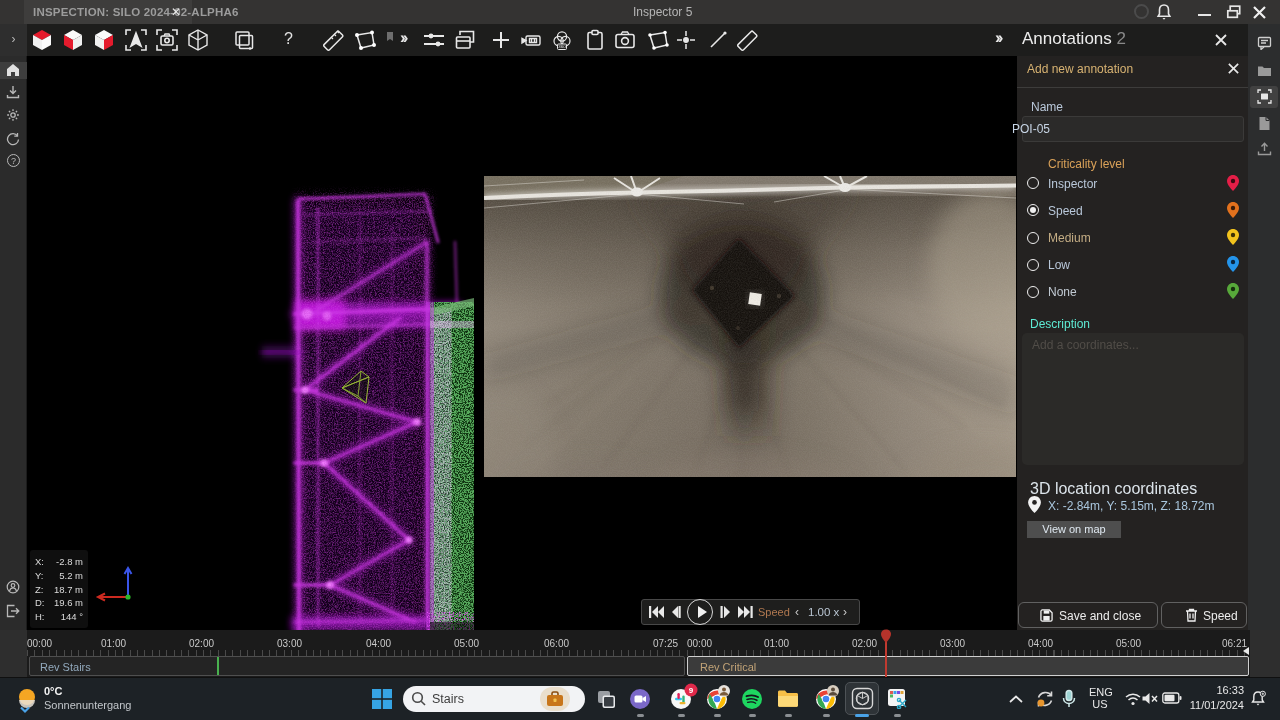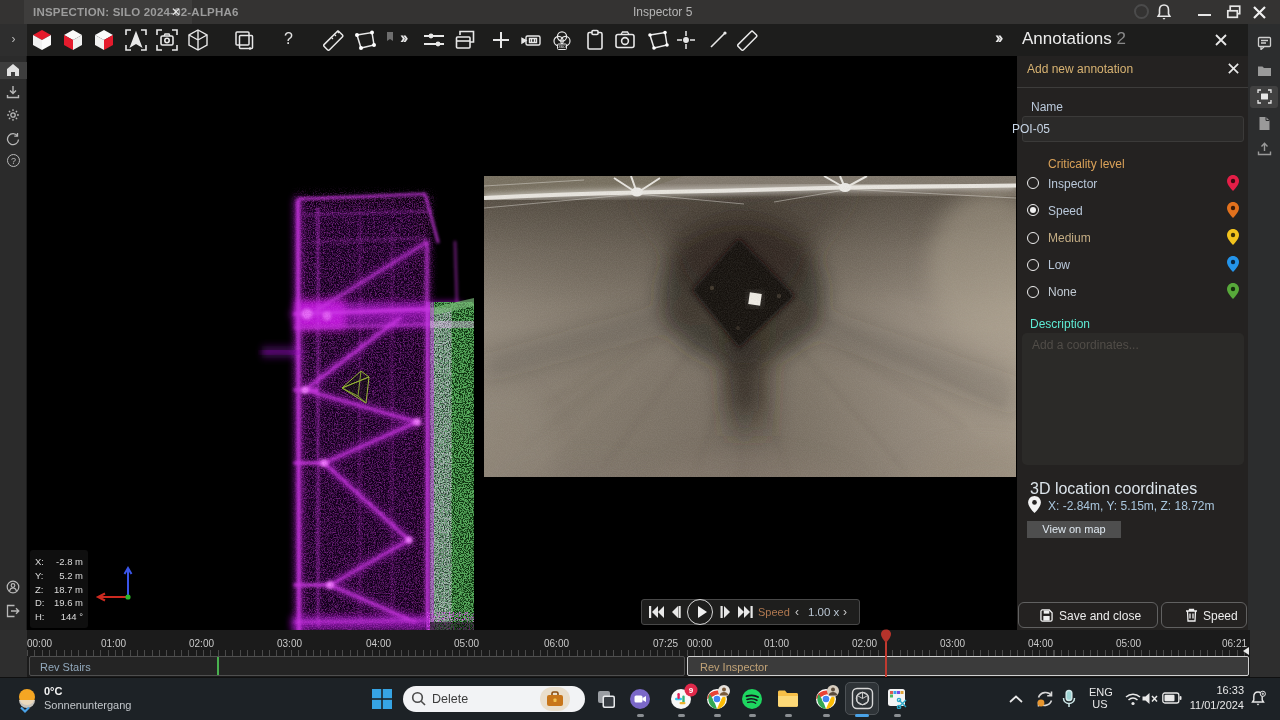--- a/index.html
+++ b/index.html
@@ -600,21 +600,21 @@
   <div class="abs tlbl" style="left:940px;top:638px;">03:00</div>
   <div class="abs tlbl" style="left:1028px;top:638px;">04:00</div>
   <div class="abs tlbl" style="left:1116px;top:638px;">05:00</div>
   <div class="abs tlbl" style="left:1222px;top:638px;">06:21</div>
   <div class="abs" style="left:27px;top:650px;width:658px;height:6px;background:repeating-linear-gradient(90deg,#4a4a4a 0 1px,transparent 1px 7.33px);"></div>
   <div class="abs" style="left:687px;top:650px;width:563px;height:6px;background:repeating-linear-gradient(90deg,#4a4a4a 0 1px,transparent 1px 7.33px);"></div>
   <div class="abs" style="left:29px;top:656px;width:656px;height:20px;background:#242424;border:1px solid #4f4f4f;border-radius:2px;"></div>
   <div class="abs lbl" style="left:40px;top:661px;font-size:11px;color:#92a9bd;">Rev Stairs</div>
   <div class="abs" style="left:217px;top:657px;width:2px;height:18px;background:#49b14f;"></div>
   <div class="abs" style="left:687px;top:656px;width:562px;height:20px;background:#3b3b3b;border:1px solid #cfcfcf;border-radius:2px;"></div>
-  <div class="abs lbl" style="left:700px;top:661px;font-size:11px;color:#c2a377;">Rev Inspector</div>
+  <div class="abs lbl" style="left:700px;top:661px;font-size:11px;color:#c2a377;">Rev Critical</div>
   <div class="abs" style="left:885px;top:630px;width:2px;height:47px;background:#c03a30;"></div>
   <svg class="abs" style="left:880px;top:629px" width="12" height="15" viewBox="0 0 12 15">
       <path d="M6 0.5 C3 0.5 1 2.5 1 5 C1 8.5 6 14 6 14 C6 14 11 8.5 11 5 C11 2.5 9 0.5 6 0.5 Z" fill="#b5332b"></path>
     </svg>
   <svg class="abs" style="left:1242px;top:646px" width="8" height="10" viewBox="0 0 8 10">
       <path d="M7 1 L1 5 L7 9 Z" fill="#e8e8e8"></path>
     </svg>
   <div class="abs" style="left:0;top:677px;width:1280px;height:1px;background:#101010;"></div>
   <div class="abs" id="taskbar"></div>
 
@@ -634,21 +634,21 @@
         <rect x="10.8" y="0" width="9.2" height="9.2"></rect>
         <rect x="0" y="10.8" width="9.2" height="9.2"></rect>
         <rect x="10.8" y="10.8" width="9.2" height="9.2"></rect>
       </g>
     </svg>
   <div class="abs" style="left:403px;top:686px;width:182px;height:26px;background:#f2f3f5;border-radius:13px;"></div>
   <svg class="abs" style="left:411px;top:691px" width="16" height="16" viewBox="0 0 16 16">
       <circle cx="6.5" cy="6.5" r="4.8" fill="none" stroke="#4a4a4a" stroke-width="1.6"></circle>
       <path d="M10.2 10.2 L14 14" stroke="#4a4a4a" stroke-width="1.6"></path>
     </svg>
-  <div class="abs lbl" style="left:432px;top:692px;font-size:12.5px;color:#3c3c3c;">Delete</div>
+  <div class="abs lbl" style="left:432px;top:692px;font-size:12.5px;color:#3c3c3c;">Stairs</div>
   <div class="abs" style="left:540px;top:687px;width:30px;height:24px;background:#eadfcc;border-radius:12px;"></div>
   <svg class="abs" style="left:546px;top:691px" width="18" height="16" viewBox="0 0 18 16">
       <rect x="1" y="4" width="16" height="11" rx="2" fill="#c8761a"></rect>
       <path d="M6 4 V2.5 C6 1.7 6.7 1 7.5 1 H10.5 C11.3 1 12 1.7 12 2.5 V4" fill="none" stroke="#8a4d0f" stroke-width="1.6"></path>
       <rect x="7.5" y="7.5" width="3" height="3.5" rx="0.8" fill="#f2c14e"></rect>
     </svg>
   <svg class="abs" style="left:597px;top:690px" width="19" height="19" viewBox="0 0 19 19">
       <rect x="1" y="1" width="12" height="12" rx="2" fill="#9a9ea3"></rect>
       <rect x="5.5" y="5.5" width="12.5" height="12.5" rx="2" fill="#e8eaec"></rect>
       <rect x="7" y="7" width="9.5" height="9.5" rx="1" fill="#383d42"></rect>

